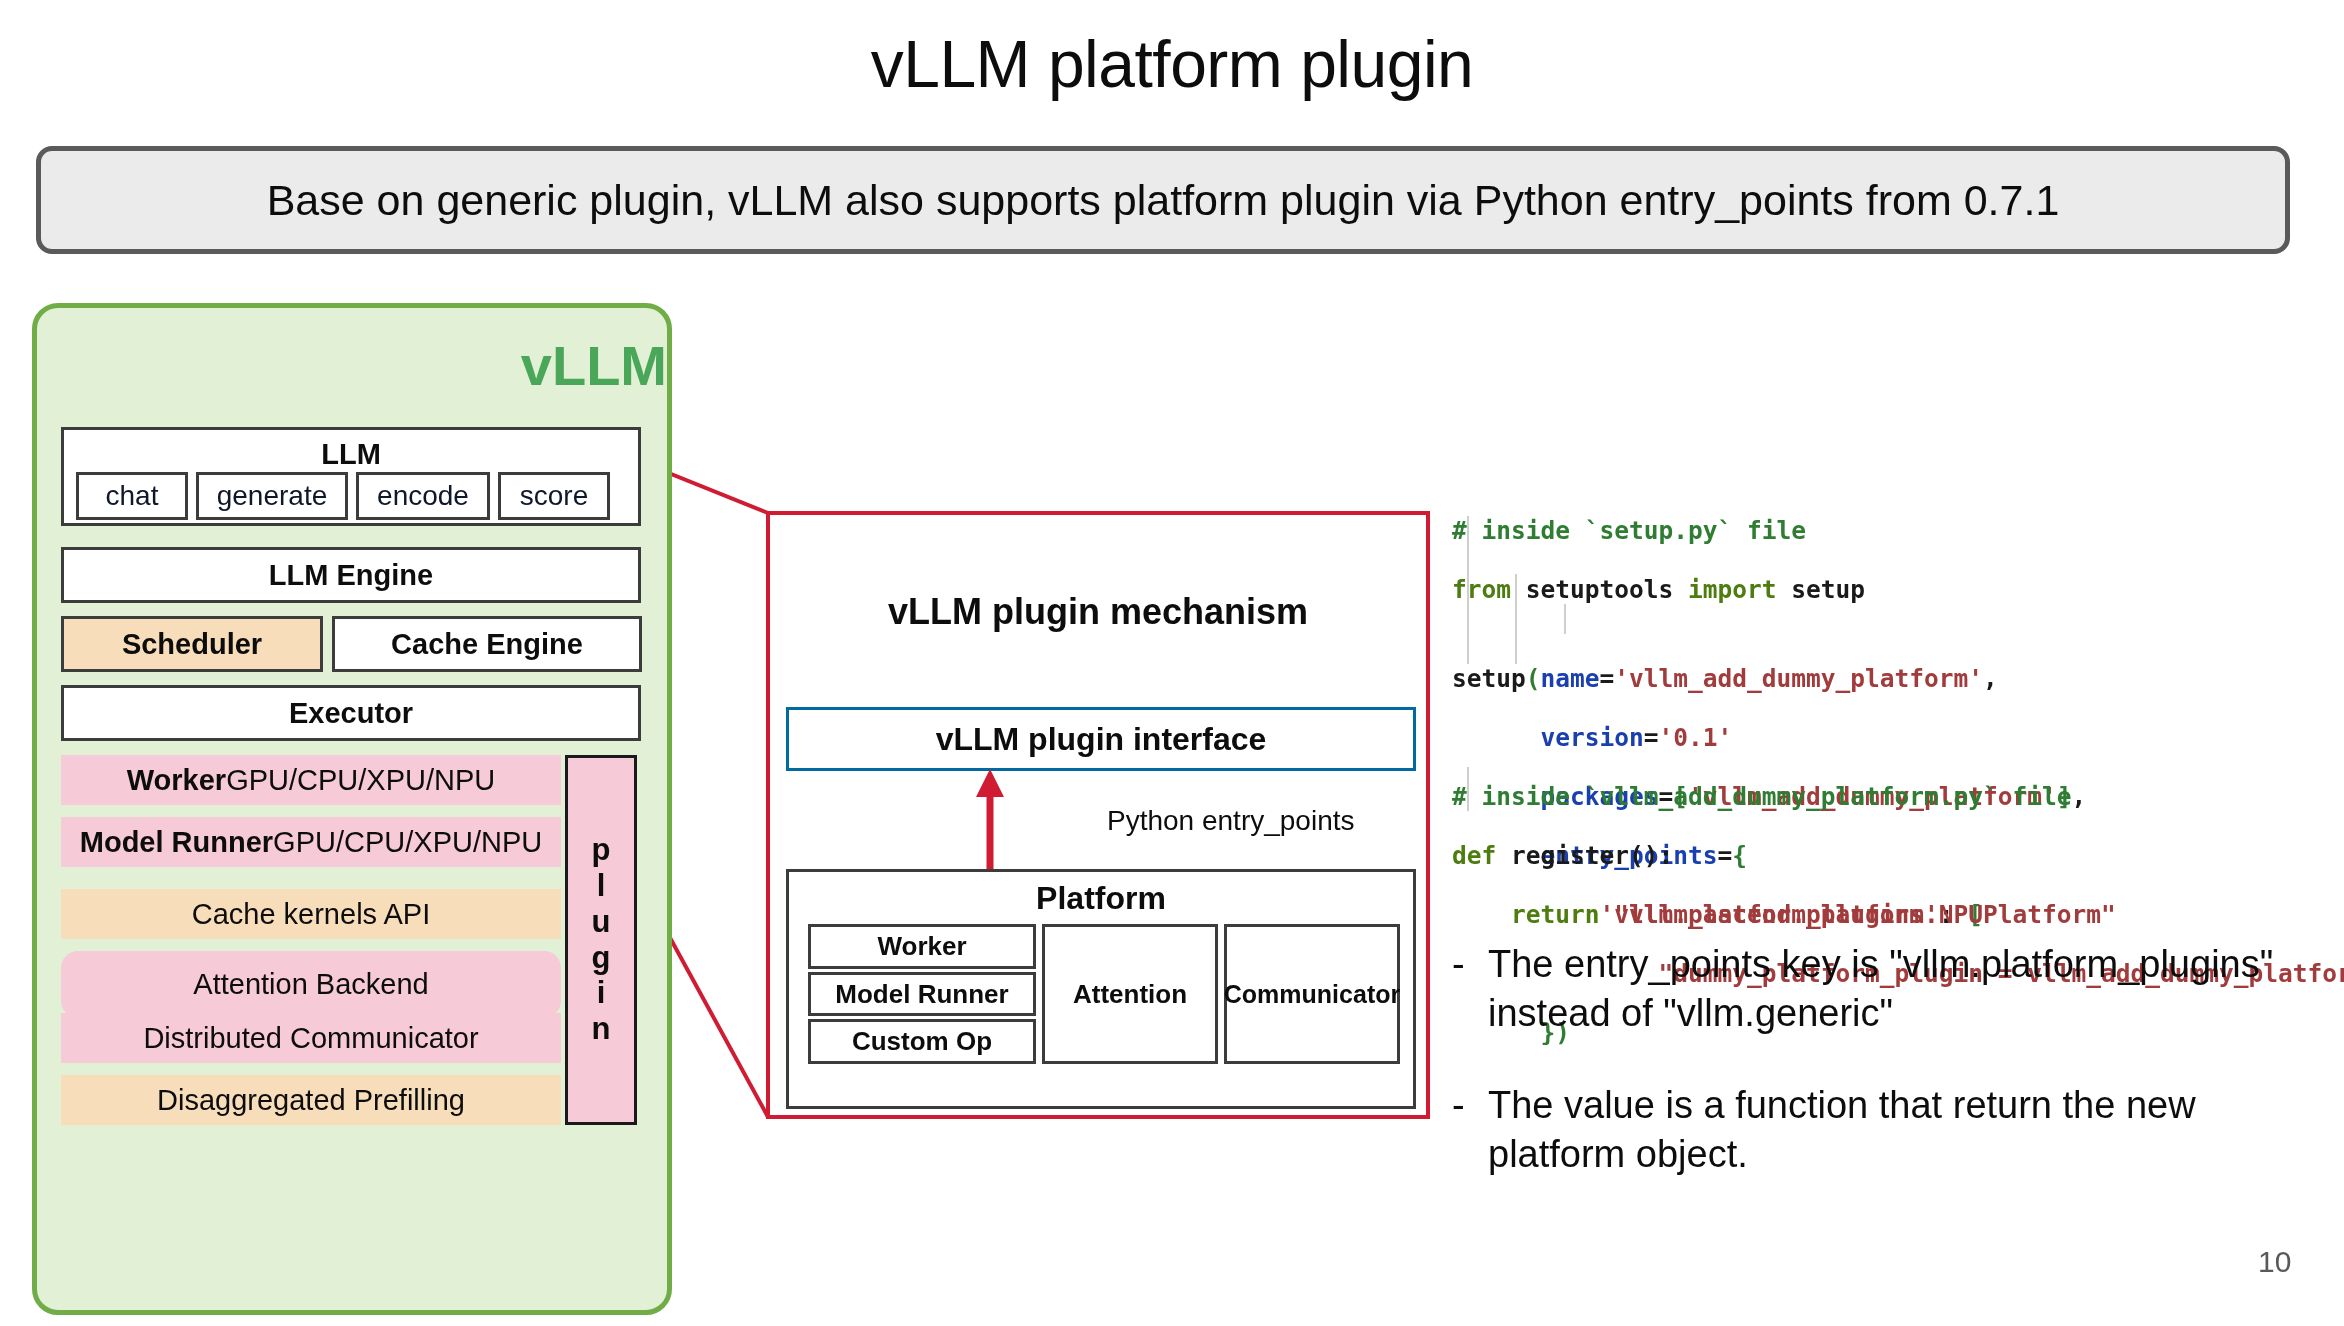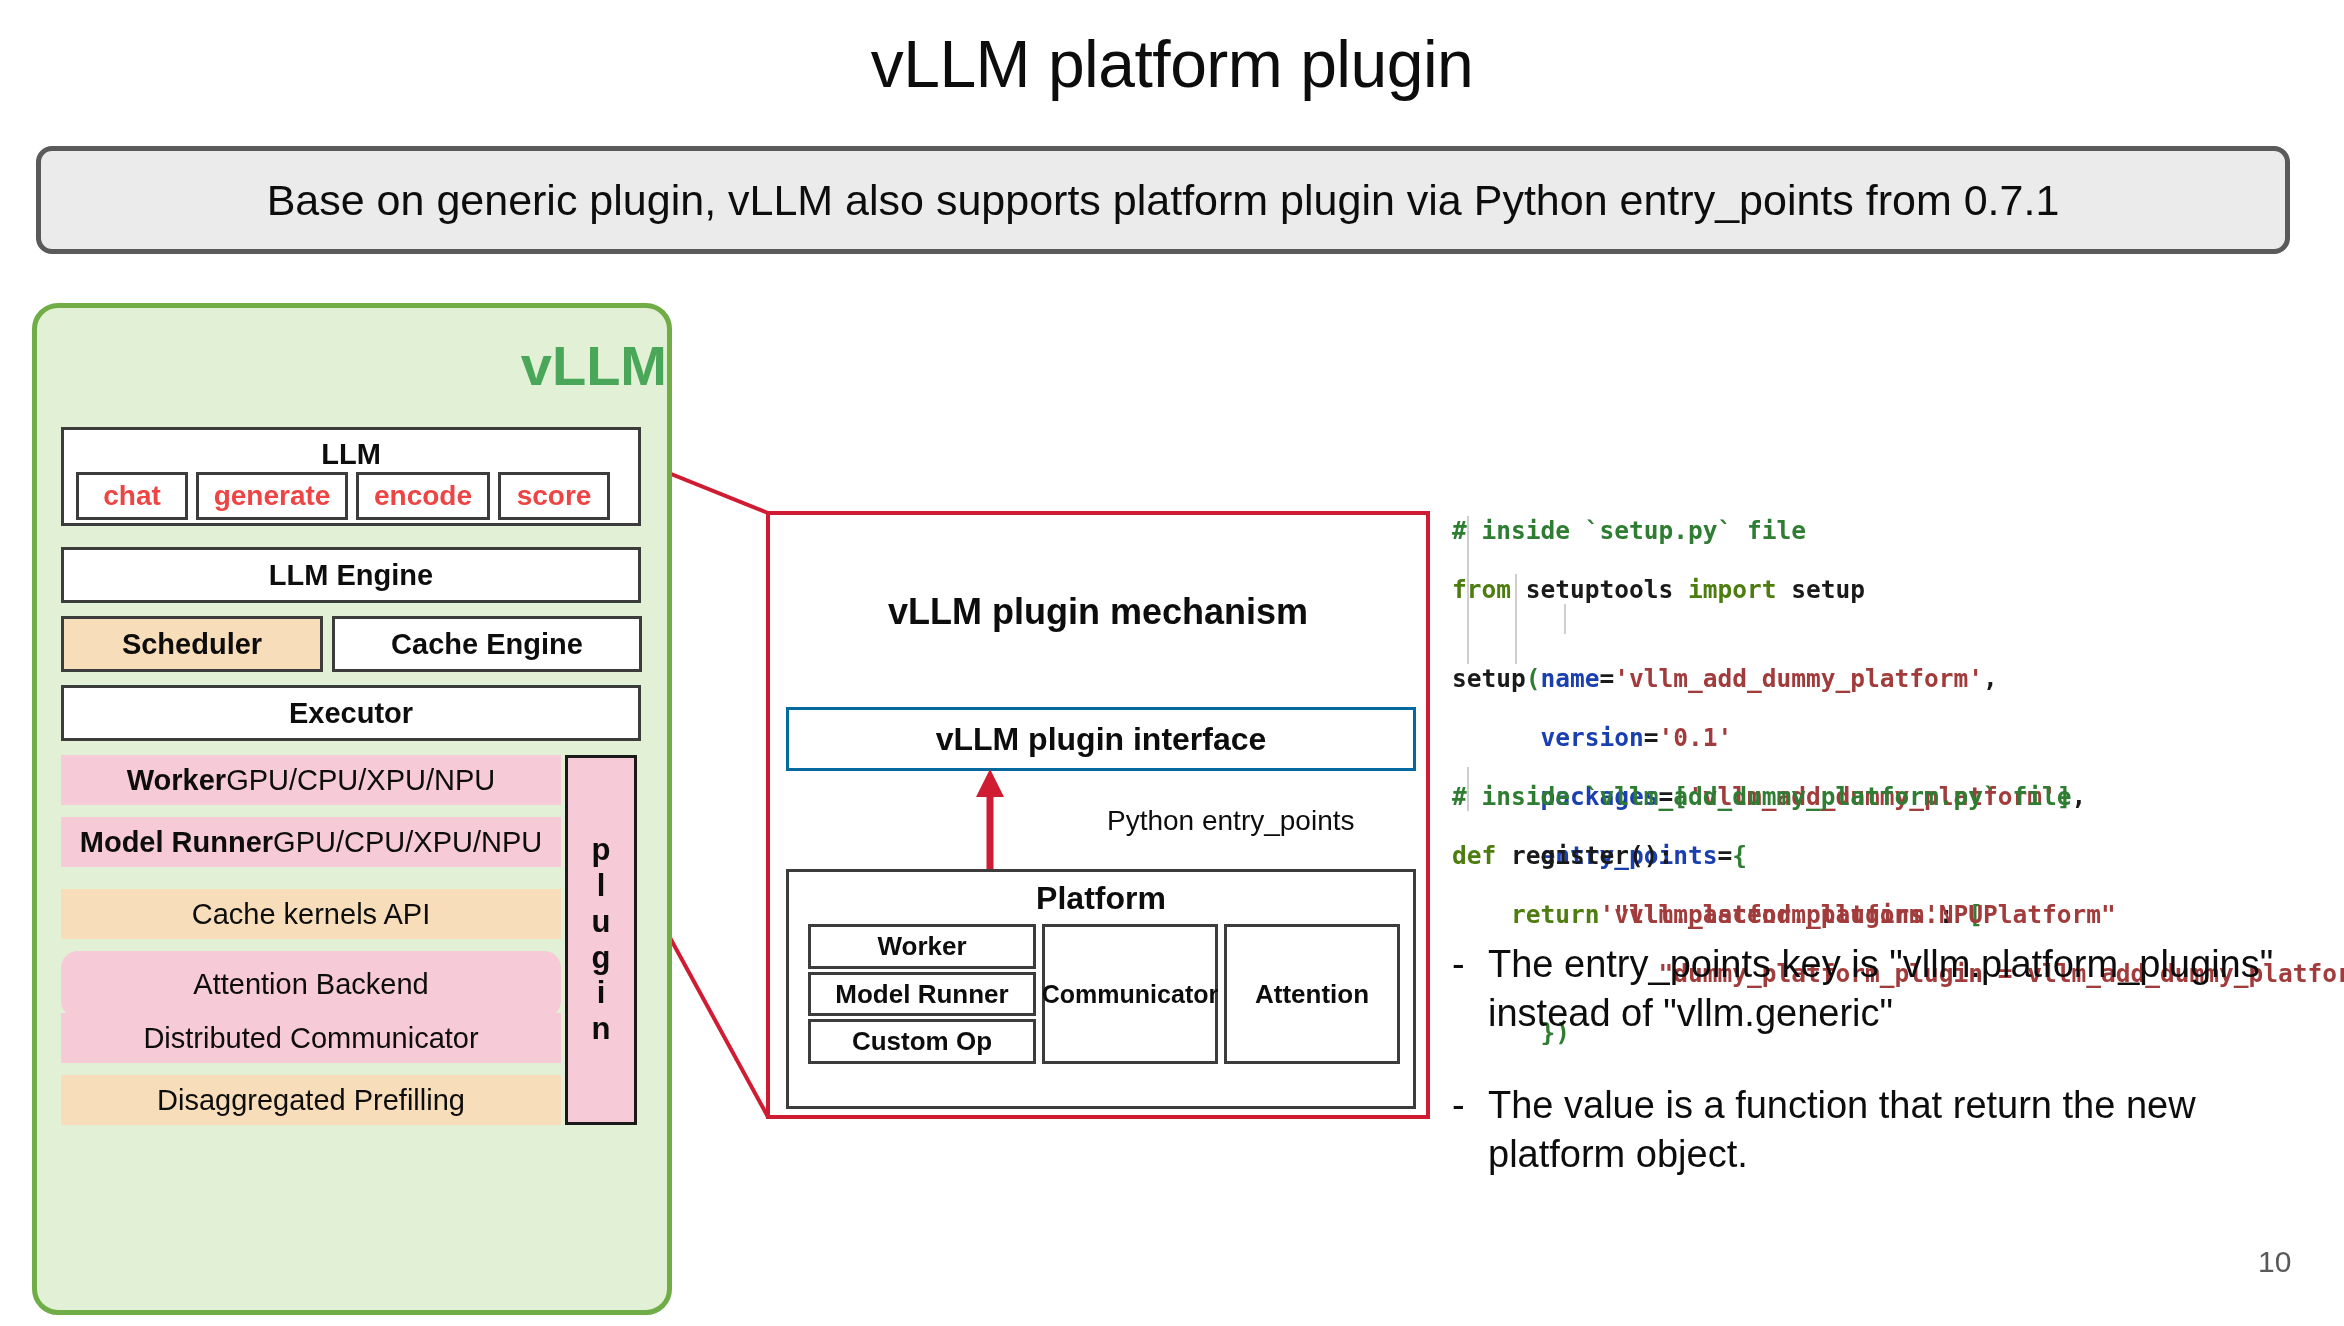--- a/index.html
+++ b/index.html
@@ -48,21 +48,21 @@
     position:absolute; left:0; top:8px; width:100%; text-align:center;
     font-size:29px; font-weight:bold; color:#0d0d0d;
   }
   .api-row {
     position:absolute; left:12px; top:42px; width:556px; height:48px;
     display:flex; gap:8px;
   }
   .api-btn {
     background:#fff; border:3px solid #3c3c3c; display:flex;
     align-items:center; justify-content:center;
-    font-size:28px; color:#ef4444; font-weight:700;
+    font-size:28px; color:#0f172a; font-weight:400;
   }
   .api-btn.chat { width:112px; }
   .api-btn.generate { width:152px; }
   .api-btn.encode { width:134px;text-align:center; }
   .api-btn.score { width:112px; }
 
   .llm-engine { left:24px; top:239px; width:580px; height:56px; }
   .scheduler {
     left:24px; top:308px; width:262px; height:56px;
     background:#f8ddbb;
@@ -265,22 +265,22 @@
     <div class="entry-label">Python entry_points</div>
 
     <div class="platform-box">
       <div class="platform-title">Platform</div>
       <div class="plat-cols">
         <div class="plat-left">
           <div class="plat-cell">Worker</div>
           <div class="plat-cell">Model Runner</div>
           <div class="plat-cell">Custom Op</div>
         </div>
+        <div class="plat-cell plat-attention">Attention</div>
         <div class="plat-cell plat-comm">Communicator</div>
-        <div class="plat-cell plat-attention">Attention</div>
       </div>
     </div>
   </div>
 
   <div class="code code-a">
     <div class="indent-guide" style="left:15px; top:118px; height:148px;"></div>
     <div class="indent-guide" style="left:63px; top:176px; height:90px;"></div>
     <div class="indent-guide" style="left:112px; top:206px; height:30px;"></div>
 <span class="c-com"># inside `setup.py` file</span>
 <br><span class="c-kw">from</span> <span class="c-pl">setuptools</span> <span class="c-kw">import</span> <span class="c-pl">setup</span>

